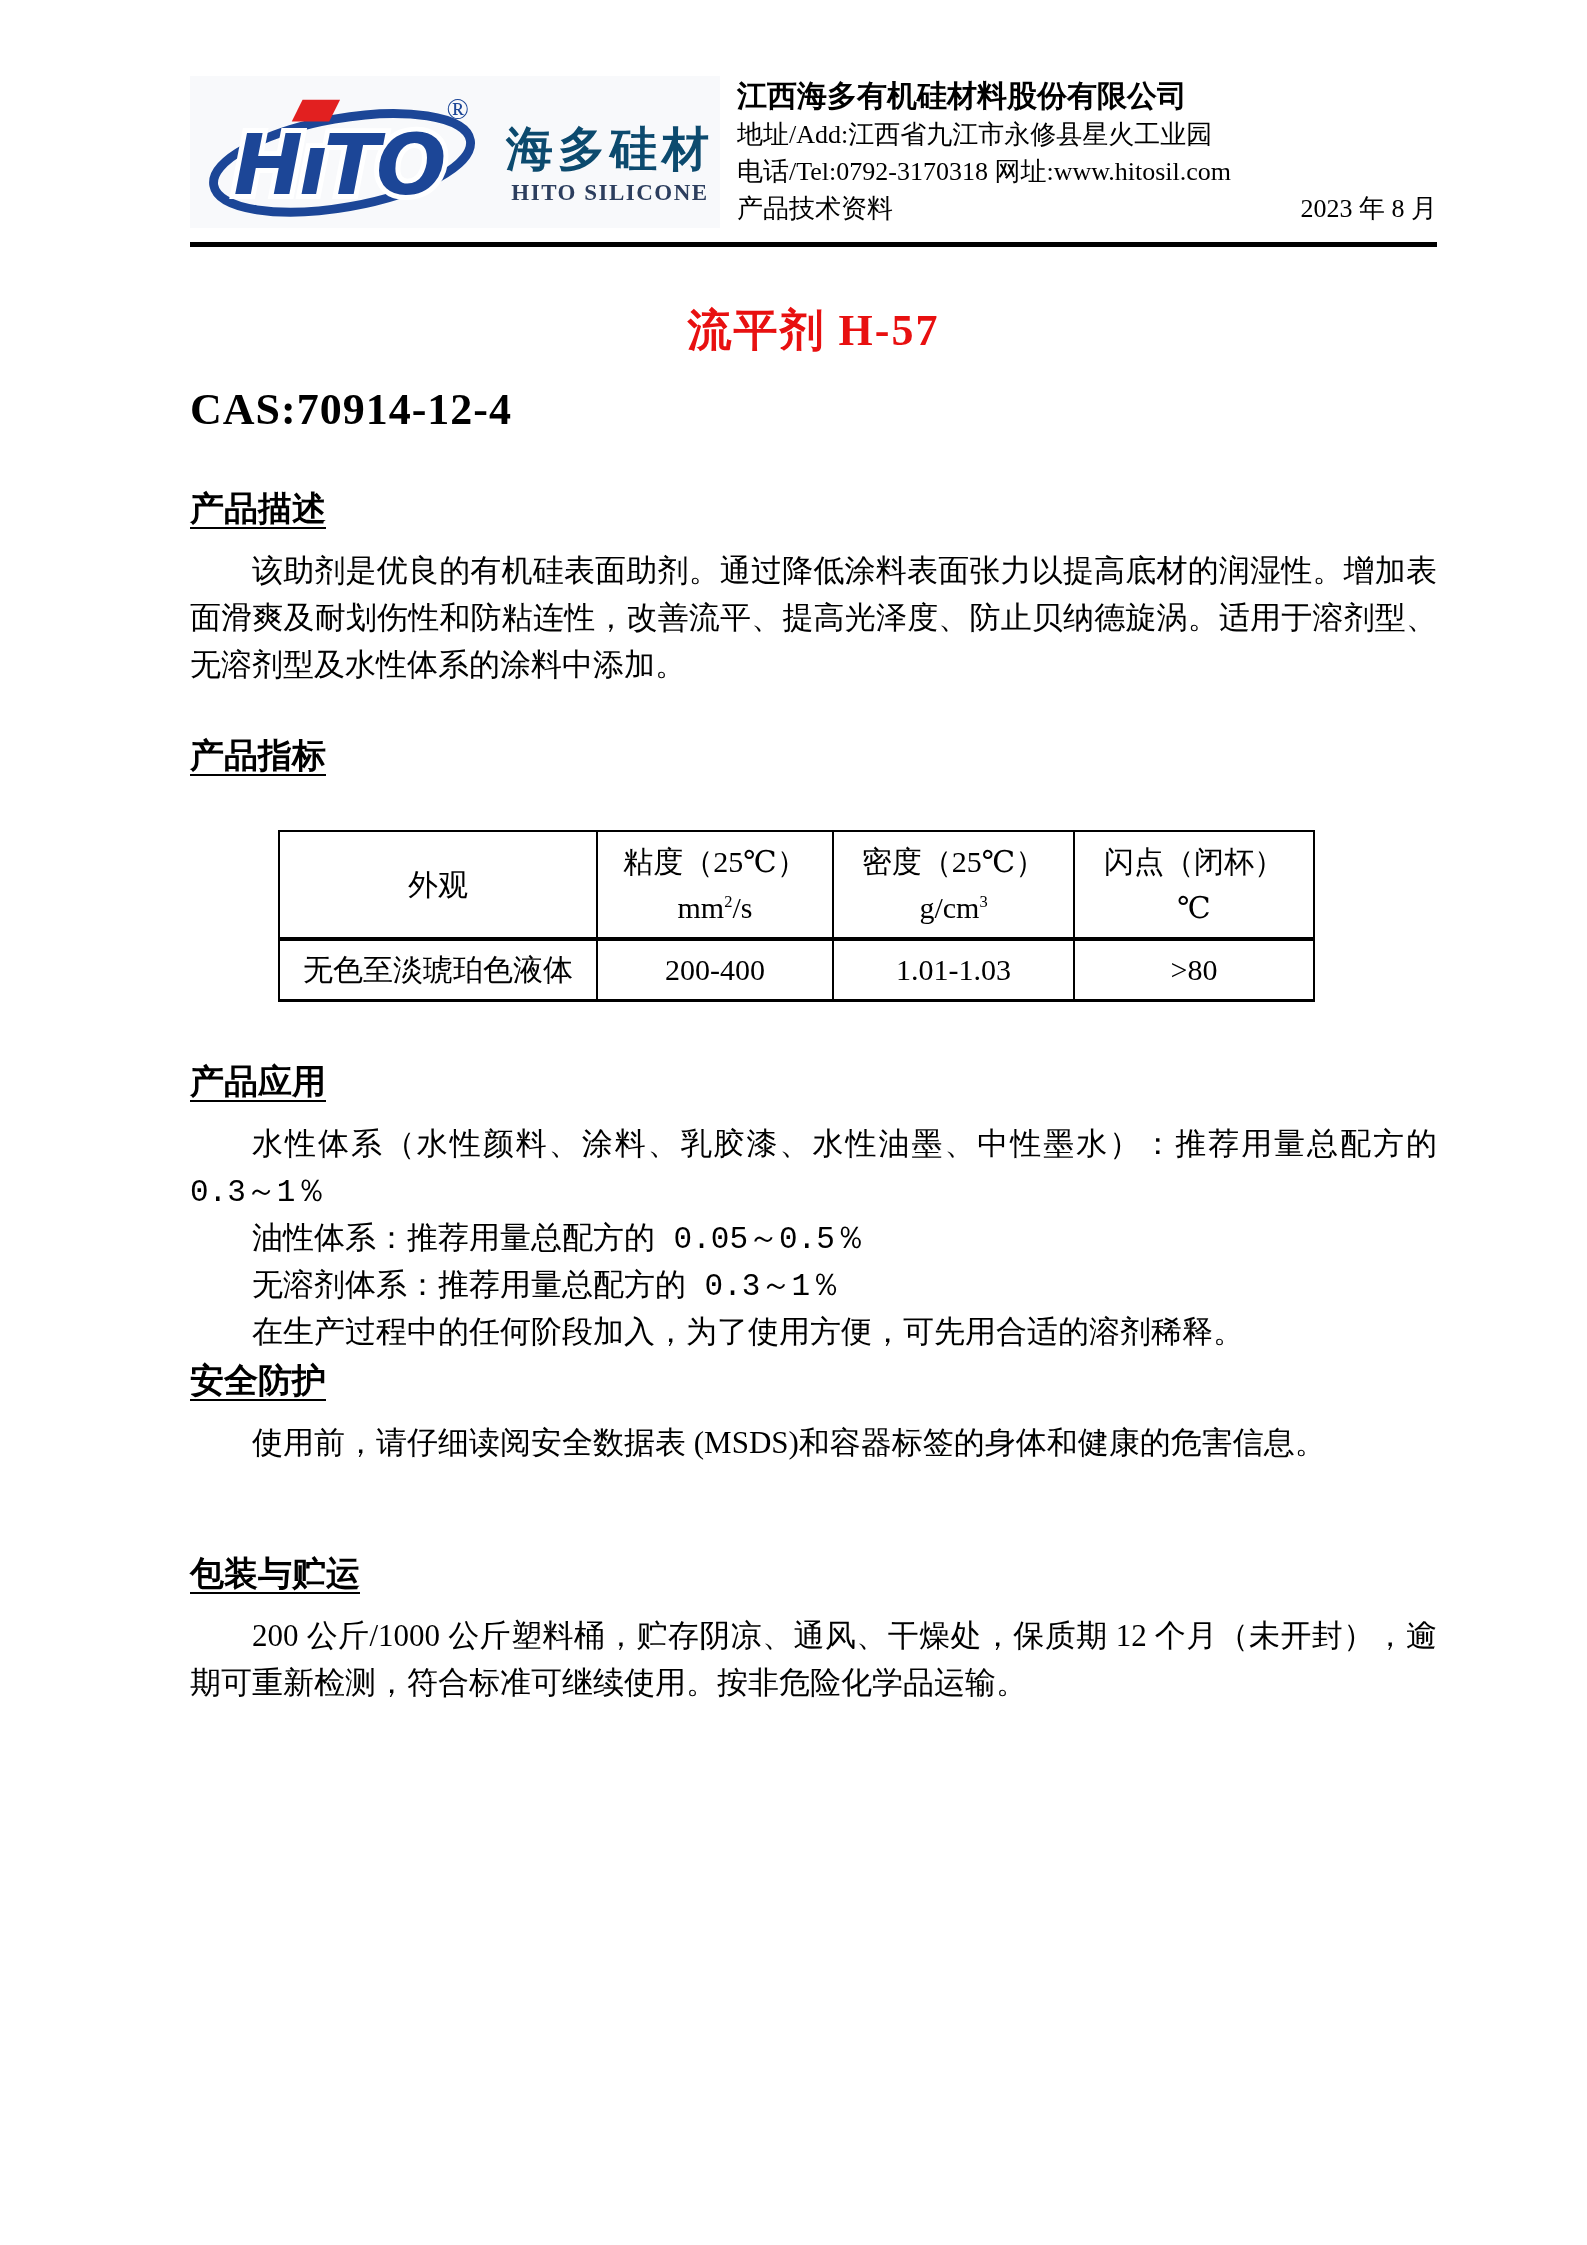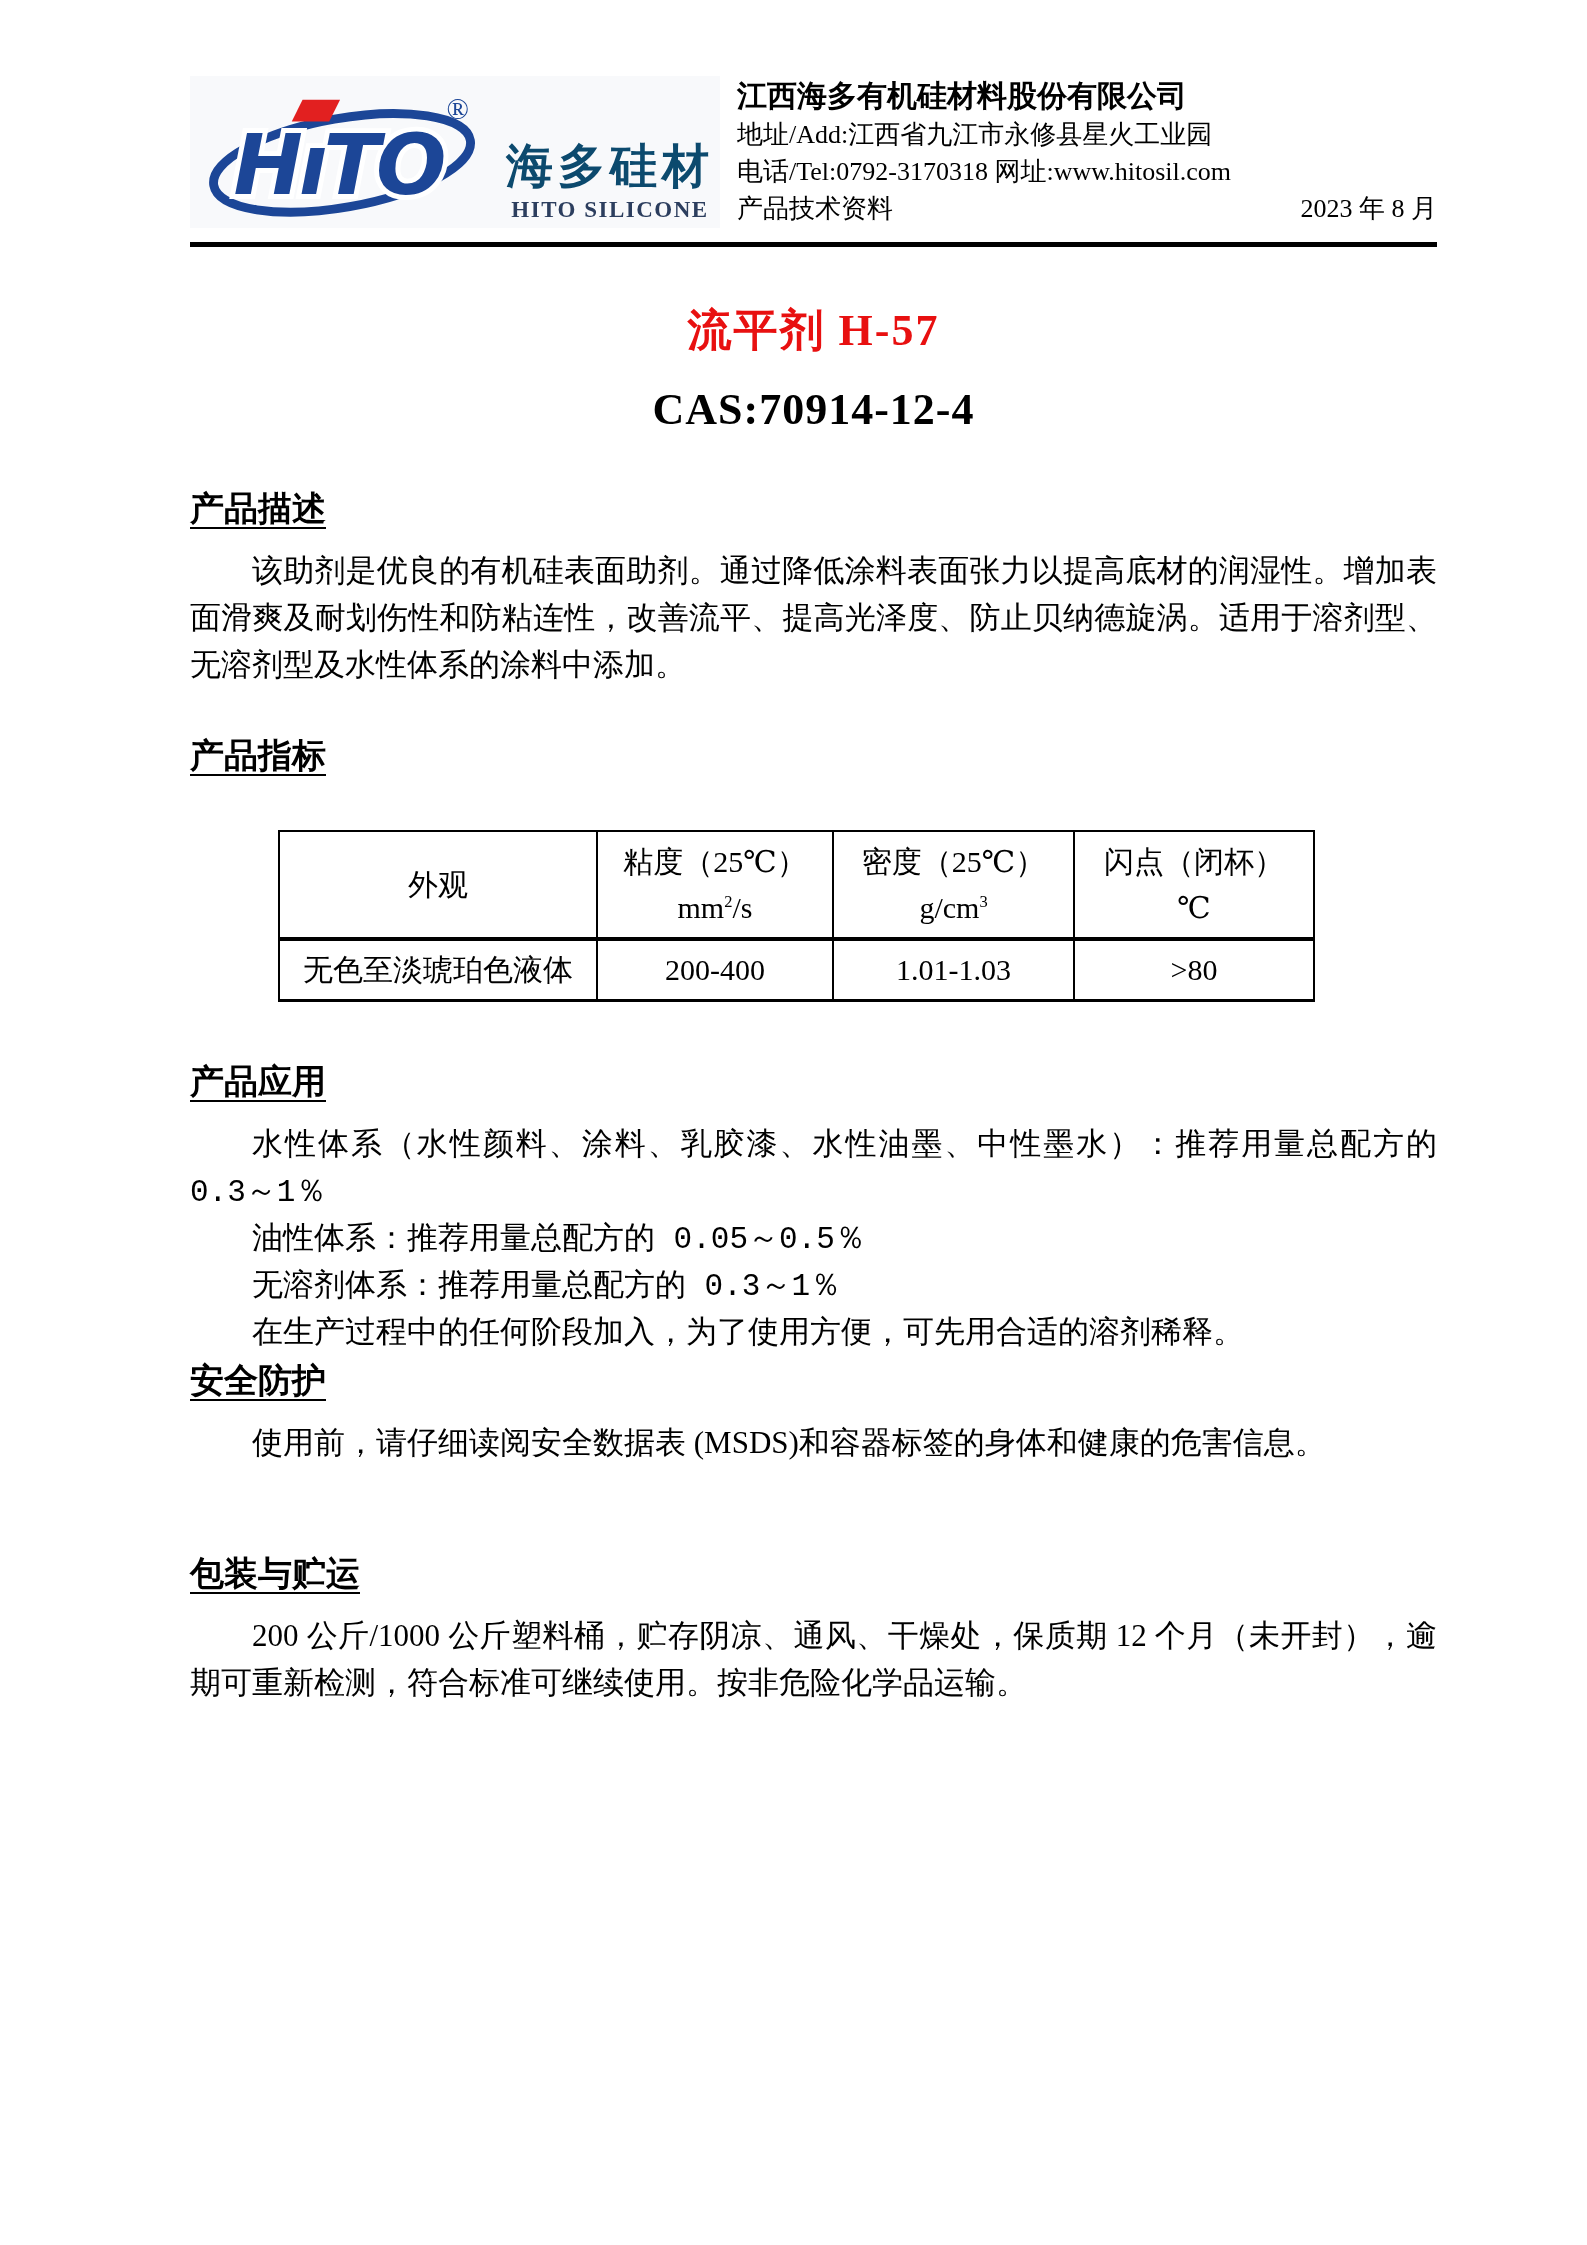--- a/index.html
+++ b/index.html
@@ -11,21 +11,21 @@
     background: #ffffff;
     padding: 76px 150px 0 190px;
     font-family: "Liberation Serif", "DejaVu Serif", serif;
     color: #000;
     overflow: hidden;
   }
 
   
   .header { display: flex; align-items: flex-start; }
   .logo-block {
-    display: flex; align-items: flex-end; gap: 10px;
+    display: flex; align-items: center; gap: 10px;
     background: #f8f9fb; padding: 2px 6px;
   }
   .hito-mark { width: 300px; height: 148px; display: block; }
   .hito-word {
     font-family: "DejaVu Sans", "Liberation Sans", sans-serif;
     font-size: 84px; font-weight: bold; font-style: italic;
     fill: #1c4697; paint-order: stroke; stroke: #ffffff; stroke-width: 10px;
     letter-spacing: -4px;
   }
   .logo-text { display: flex; flex-direction: column; align-items: center; margin-top: 26px; }
@@ -45,21 +45,21 @@
   .company-meta-row { display: flex; justify-content: space-between; font-size: 26px; line-height: 37px; text-align: right; }
 
   .header-rule { border-bottom: 5px solid #000; margin-top: 14px; }
 
   
   .doc-title {
     margin: 54px 0 0; text-align: center;
     font-size: 44px; font-weight: bold; color: #e81010; letter-spacing: 2px;
   }
   .cas-line {
-    margin: 24px 0 0; text-align: center;
+    margin: 24px 0 0; text-align: left;
     font-size: 44px; font-weight: bold; letter-spacing: 1px;
   }
 
   
   .section h2 {
     display: inline-block; margin: 0;
     font-size: 34px; font-weight: bold; line-height: 48px;
     text-decoration: underline; text-underline-offset: 7px; text-decoration-thickness: 2px;
   }
   .sec-desc   { margin-top: 50px; }

